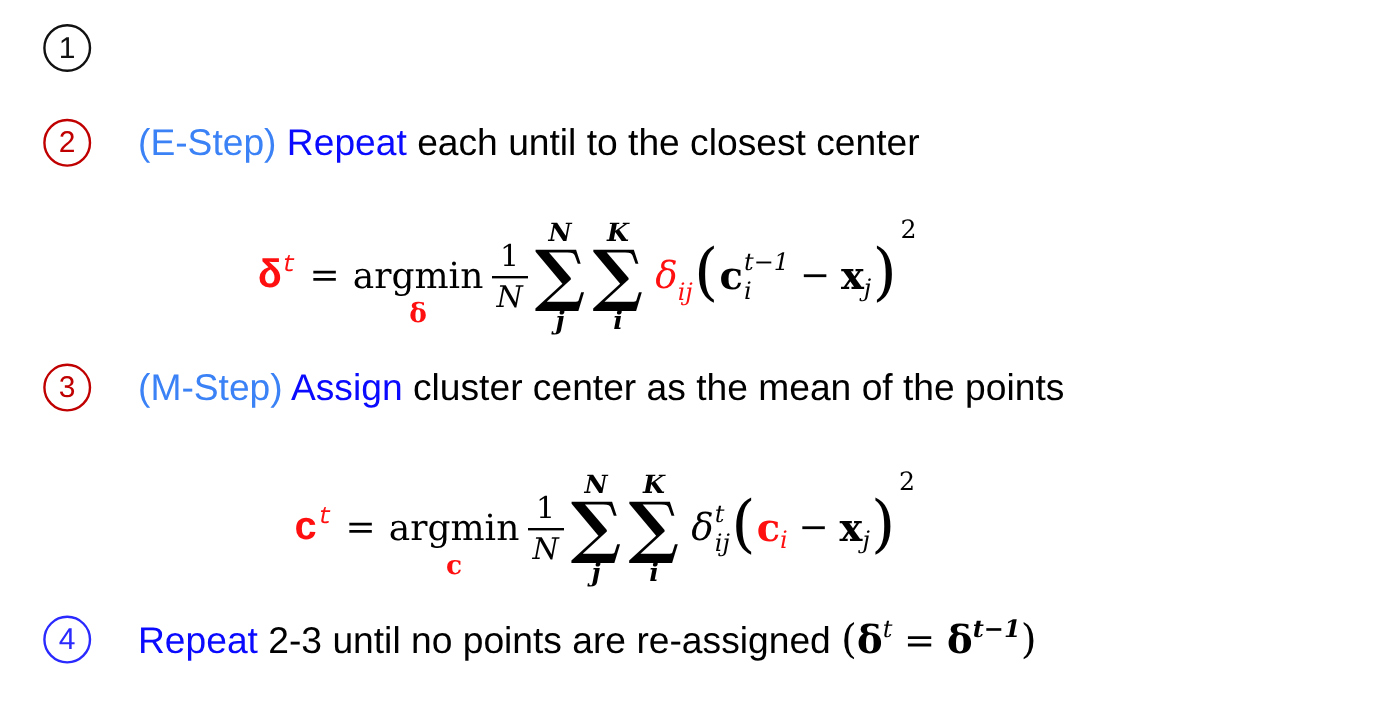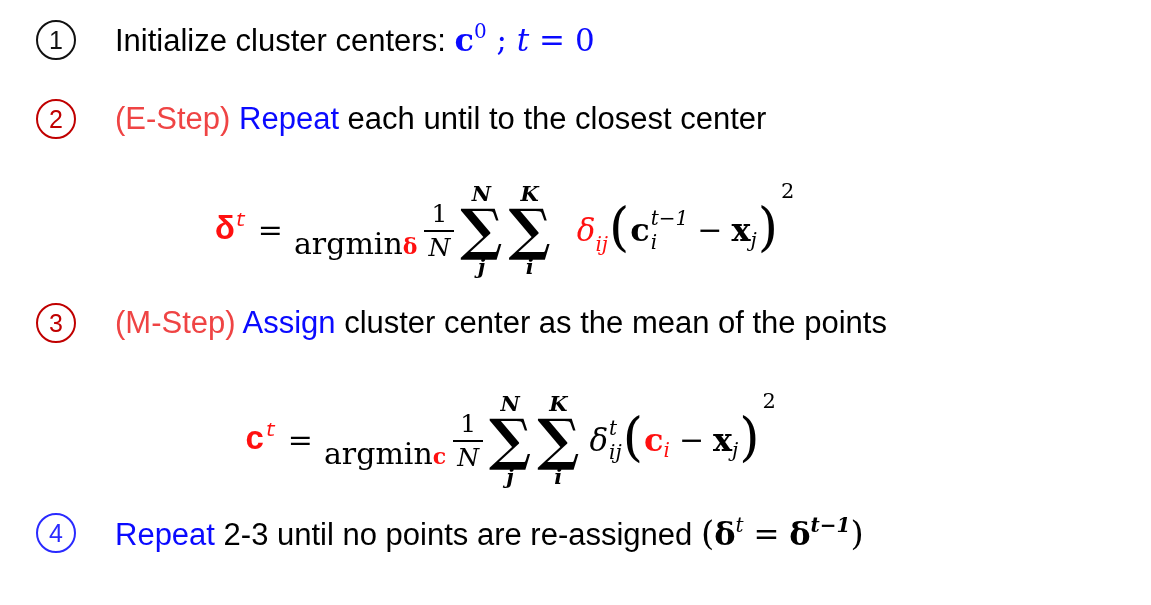--- a/index.html
+++ b/index.html
@@ -21,64 +21,63 @@
     width:40px;height:40px;border-radius:50%;
     display:flex;align-items:center;justify-content:center;
     font-size:25px;line-height:1;flex:0 0 auto;
     border:2.5px solid #000;box-sizing:border-box;
   }
   .badge.b-black{border-color:#111;color:#111;}
   .badge.b-red{border-color:#c00000;color:#c00000;}
   .badge.b-blue{border-color:#2a2aff;color:#2a2aff;}
   .rowtext{font-size:31px;line-height:1.2;}
   .blue{color:#0a0aff;}
-  .darkred{color:#ef4444;text-align:right;}
+  .darkred{color:#3b82f6;text-align:right;}
   .fred{color:#ff1010;}
   .seri{font-family:"DejaVu Serif",serif;}
   .bold{font-weight:bold;}
   .ital{font-style:italic;}
   .msup{font-size:20px;position:relative;top:-13px;font-style:italic;}
   .msup.up{font-style:normal;}
   .msub{font-size:20px;position:relative;top:10px;font-style:italic;}
 
   
   .formula{
     position:absolute;height:130px;
     display:flex;align-items:center;
     font-family:"DejaVu Serif",serif;color:#000;
   }
   .f-lhs{font-size:33px;line-height:1;font-family:Liberation Mono, monospace;}
   .f-eq{font-size:30px;margin:0 11px;line-height:1;}
-  .argmin{display:flex;flex-direction:row;align-items:center;line-height:1;transform:translateY(14px);}
+  .argmin{display:flex;flex-direction:column;align-items:center;line-height:1;transform:translateY(14px);}
   .am-top{font-size:30px;}
   .am-sub{font-size:22px;margin-top:4px;}
   .frac{display:flex;flex-direction:column;align-items:center;line-height:1;margin-left:7px;}
   .fr-num{font-size:25px;padding:0 7px 4px 7px;border-bottom:2.5px solid #000;}
   .fr-den{font-size:25px;font-style:italic;padding-top:3px;}
   .sum{display:flex;flex-direction:column;align-items:center;line-height:1;margin-left:6px;}
   .sum-lim{font-size:21px;font-style:italic;font-weight:bold;}
   .sum-sym{font-size:56px;font-weight:bold;line-height:.92;}
-  .dterm{font-size:31px;font-style:italic;margin-left:26px;line-height:1;}
+  .dterm{font-size:31px;font-style:italic;margin-left:10px;line-height:1;}
   .supsub{display:inline-flex;flex-direction:column;justify-content:center;align-items:flex-start;
           line-height:1;font-size:20px;font-style:italic;vertical-align:middle;margin-left:1px;}
   .supsub .s-up{margin-bottom:4px;}
   .base{font-size:32px;font-weight:bold;line-height:1;}
   .paren{font-size:52px;font-weight:400;line-height:1;transform:translateY(-3px);margin:0 1px;}
   .minus{font-size:30px;margin:0 9px;line-height:1;}
   .power{font-size:21px;align-self:flex-start;position:relative;top:14px;left:2px;}
   .term{display:flex;align-items:center;}
 </style>
 </head>
 <body>
 
 <div class="slide">
 
   <div class="row" style="top:20px;">
     <span class="badge b-black"><span>1</span></span>
-    <span class="rowtext"><span>Initialize cluster centers: </span><span class="seri bold blue" style="font-size:32px;">c</span><span class="seri blue msup up">0</span><span class="seri blue"> ; </span><span class="seri blue ital">t</span><span class="seri blue"> = 0</span></span>
   </div>
 
   <div class="row" style="top:99px;">
     <span class="badge b-red"><span>2</span></span>
     <span class="rowtext"><span class="darkred">(E-Step) </span><span class="blue">Repeat</span><span> each until to the closest center</span></span>
   </div>
 
   <div class="formula" style="left:215px;top:165px;">
     <span class="f-lhs"><span class="bold fred">δ</span><span class="msup fred">t</span></span>
     <span class="f-eq">=</span>

